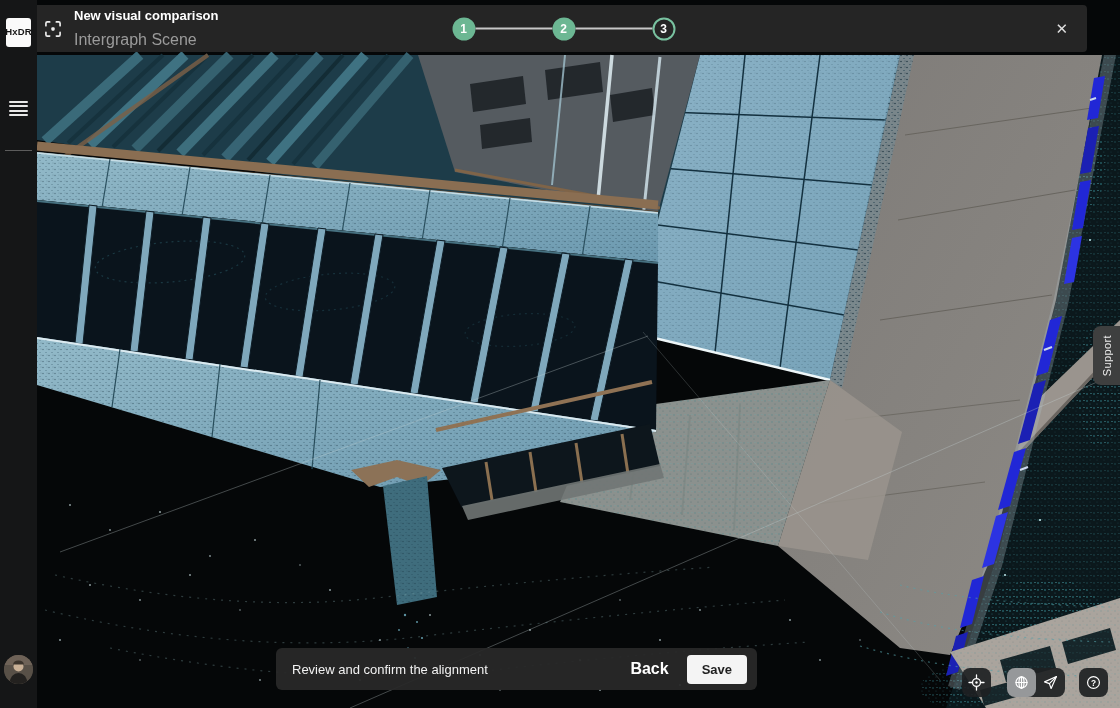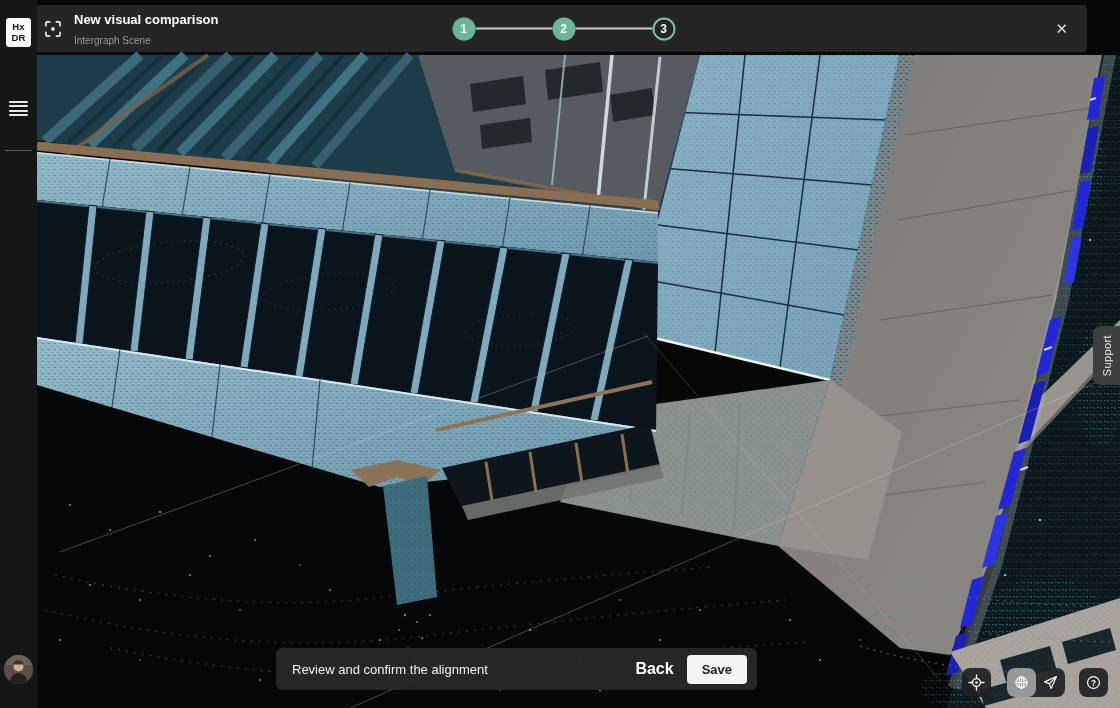--- a/index.html
+++ b/index.html
@@ -10,41 +10,41 @@
   
   .scene{position:absolute;inset:0;z-index:0;display:block;}
   
   .sidebar{position:absolute;left:0;top:0;width:37px;height:708px;background:#151617;z-index:5;}
   .menu-btn{position:absolute;left:9px;top:101px;width:19px;height:15px;display:flex;flex-direction:column;justify-content:space-between;background:none;border:none;padding:0;cursor:pointer;}
   .menu-btn span{display:block;height:2px;background:#e8e8e8;border-radius:1px;}
   .sidebar-divider{position:absolute;left:5px;top:150px;width:27px;height:1px;background:#5c5c5c;}
   .avatar{position:absolute;left:4px;bottom:24px;width:29px;height:29px;border-radius:50%;overflow:hidden;border:none;padding:0;background:#4a423c;cursor:pointer;}
   .avatar svg{display:block;}
   
-  .logo{position:absolute;left:6px;top:18px;width:25px;height:29px;background:#fafafa;border-radius:3px;z-index:6;display:flex;flex-direction:column;align-items:center;justify-content:center;font-size:9.5px;font-weight:700;color:#161616;line-height:1.15;letter-spacing:.2px;cursor:pointer;}
+  .logo{position:absolute;left:6px;top:18px;width:25px;height:29px;background:#fafafa;border-radius:3px;z-index:6;display:flex;align-items:center;justify-content:center;font-size:9.5px;font-weight:700;color:#161616;line-height:1.15;letter-spacing:.2px;cursor:pointer;}
   
   .topbar{position:absolute;left:28px;top:5px;width:1059px;height:47px;background:rgba(38,38,38,.96);border-radius:4px;z-index:4;display:flex;align-items:center;padding:0 12px 0 15px;box-sizing:border-box;}
   .scan-icon{width:20px;height:20px;color:#ededed;flex:0 0 auto;}
   .titles{margin-left:11px;}
   .title{font-size:13px;font-weight:600;color:#fff;}
-  .subtitle{font-size:10px;color:#9b9b9b;margin-top:8px;}
+  .subtitle{font-size:16px;color:#9b9b9b;margin-top:8px;}
   .stepper{position:absolute;left:calc(50% + 6px);top:50%;transform:translate(-50%,-50%);display:flex;align-items:center;}
   .step{width:23px;height:23px;border-radius:50%;display:flex;align-items:center;justify-content:center;font-size:12px;font-weight:600;color:#fff;box-sizing:border-box;cursor:pointer;}
   .step.done{background:#6cb793;}
   .step.current{background:transparent;border:2px solid #79c2a0;}
   .step-line{width:77px;height:2px;background:#c7c7c7;}
   .close-btn{margin-left:auto;background:none;border:none;color:#dedede;font-size:15px;line-height:1;padding:5px 7px;cursor:pointer;}
   
   .support-tab{position:absolute;right:0;top:326px;width:27px;height:59px;background:#3e3f3f;border-radius:8px 0 0 8px;z-index:4;display:flex;align-items:center;justify-content:center;border:none;cursor:pointer;}
   .support-tab span{writing-mode:vertical-rl;transform:rotate(180deg);font-size:11px;color:#ececec;letter-spacing:.4px;}
   
   .footer-bar{position:absolute;left:276px;top:648px;width:481px;height:42px;background:rgba(40,40,40,.94);border-radius:6px;z-index:4;display:flex;align-items:center;padding:0 10px 0 16px;box-sizing:border-box;}
   .footer-msg{flex:1;font-size:13px;color:#f2f2f2;}
   .btn-back{background:none;border:none;color:#fff;font-size:16px;font-weight:700;padding:8px 13px;cursor:pointer;text-align:right;}
-  .btn-save{background:#f4f4f4;color:#1f1f1f;border:none;border-radius:4px;font-size:13px;font-weight:600;padding:7px 15px;cursor:pointer;}
+  .btn-save{background:#f4f4f4;color:#1f1f1f;border:none;border-radius:4px;font-size:13px;font-weight:600;padding:7px 15px;margin-left:5px;cursor:pointer;}
   
   .viewer-controls{position:absolute;left:962px;top:668px;z-index:4;display:flex;align-items:flex-start;}
   .vc-btn{width:29px;height:29px;border-radius:8px;background:rgba(30,33,35,.92);border:none;display:flex;align-items:center;justify-content:center;color:#fff;cursor:pointer;padding:0;}
   .vc-pair{display:flex;margin-left:16px;border-radius:8px;background:rgba(30,33,35,.92);}
   .vc-pair .vc-btn{background:transparent;}
   .vc-pair .vc-btn.active{background:#96989a;}
   .vc-help{margin-left:14px;}
 </style>
 </head>
 <body>

